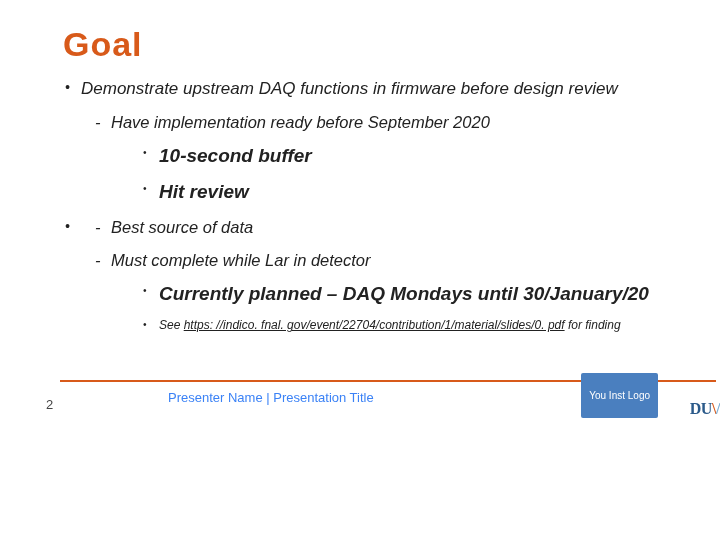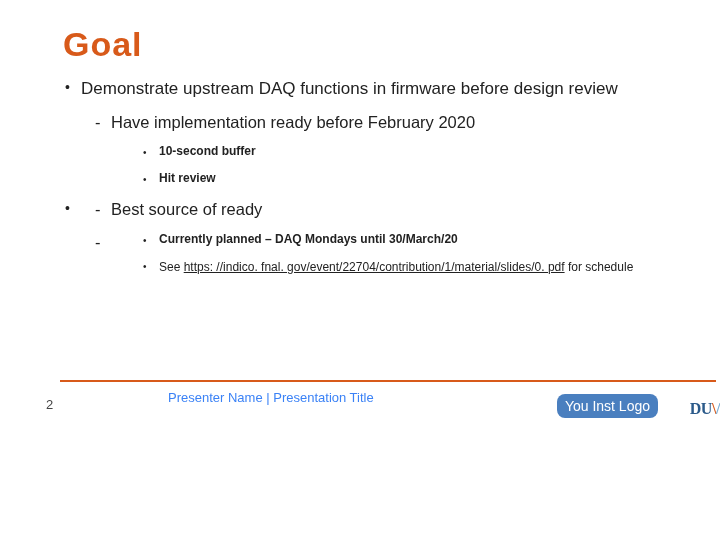--- a/index.html
+++ b/index.html
@@ -1,68 +1,69 @@
 <!DOCTYPE html>
 <html><head>
 <meta charset="utf-8">
 <style>
   * { box-sizing: border-box; margin: 0; padding: 0; }
   html, body { width: 720px; height: 540px; font-family: Arial, Helvetica, sans-serif; background: #fff; color: #222; }
   .slide { width: 720px; height: 428px; position: relative; margin-left: 28px; }
   .content { padding: 25px 35px 0 35px; }
   .title { color: #d85a1a; font-size: 34px; font-weight: bold; letter-spacing: 1px; margin-bottom: 14px; }
   ul { list-style: none; }
-  .lvl1 > li { position: relative; padding-left: 18px; font-size: 17px; line-height: 1.3; margin-bottom: 10px; }
+  .lvl1 > li { position: relative; padding-left: 18px; font-size: 17px; line-height: 1.3; margin-bottom: 10px; font-style: italic; }
   .lvl1 > li::before { content: "•"; position: absolute; left: 2px; top: 0; font-size: 14px; }
   .lvl2 { margin-top: 12px; }
   .lvl2 > li { position: relative; padding-left: 18px; font-size: 16.5px; line-height: 1.3; margin-bottom: 12px; margin-left: 12px; }
   .lvl2 > li::before { content: "-"; position: absolute; left: 2px; top: 0; }
   .lvl3 { margin-top: 10px; }
-  .lvl3 > li { position: relative; padding-left: 20px; font-size: 12px; font-weight: bold; line-height: 1.3; margin-bottom: 12px; margin-left: 28px; }
+  .lvl3 > li { position: relative; padding-left: 20px; font-size: 19px; font-weight: bold; line-height: 1.3; margin-bottom: 12px; margin-left: 28px; }
   .lvl3 > li::before { content: "•"; position: absolute; left: 4px; top: 2px; font-size: 10px; font-weight: normal; }
   .lvl3 > li.linkish { font-weight: normal; font-size: 12px; }
   .lvl3 > li.linkish::before { top: 0; }
   .link { text-decoration: underline; text-align: right; }
   .footer { position: absolute; left: 0; right: 0; bottom: 0; height: 48px; }
   .rule { position: absolute; left: 32px; right: 32px; top: 0; height: 2px; background: #d85a1a; }
   .fpage { position: absolute; left: 18px; bottom: 16px; font-size: 13px; color: #444; }
   .fmeta { position: absolute; left: 140px; bottom: 23px; font-size: 13px; color: #3b82f6; }
-  .flogo { position: absolute; right: 90px; bottom: 10px; background: #4a7fbf; color: #fff; font-size: 14px; padding: 4px 8px; border-radius: 8px; }
+  .flogo { position: absolute; right: 90px; bottom: 10px; background: #4a7fbf; color: #fff; font-size: 10px; padding: 17px 8px; border-radius: 2px; }
   .fdune { position: absolute; right: 18px; bottom: 10px; font-family: Liberation Serif, serif; font-weight: bold; font-size: 16px; letter-spacing: -0.5px; color: #2b5a8a; }
   .fdune .o1 { color: #d85a1a; }
   .fdune .o2 { color: #7aaed6; }
 </style>
 </head>
 <body>
 
 <div class="slide">
   <div class="content">
     <div class="title">Goal</div>
 
     <ul class="lvl1">
       <li>
         <span>Demonstrate upstream DAQ functions in firmware before design review</span>
         <ul class="lvl2">
           <li>
-            <span>Have implementation ready before February 2020</span>
+            <span>Have implementation ready before September 2020</span>
             <ul class="lvl3">
               <li><span>10-second buffer</span></li>
               <li><span>Hit review</span></li>
             </ul>
           </li>
         </ul>
       </li>
       <li>
         <ul class="lvl2">
-          <li><span>Best source of ready</span></li>
+          <li><span>Best source of data</span></li>
           <li>
+            <span>Must complete while Lar in detector</span>
             <ul class="lvl3">
-              <li><span>Currently planned – DAQ Mondays until 30/March/20</span></li>
+              <li><span>Currently planned – DAQ Mondays until 30/January/20</span></li>
               <li class="linkish">
-                <span>See </span><span class="link">https: //indico. fnal. gov/event/22704/contribution/1/material/slides/0. pdf</span><span> for schedule</span>
+                <span>See </span><span class="link">https: //indico. fnal. gov/event/22704/contribution/1/material/slides/0. pdf</span><span> for finding</span>
               </li>
             </ul>
           </li>
         </ul>
       </li>
     </ul>
   </div>
 
   <div class="footer">
     <div class="rule"></div>

